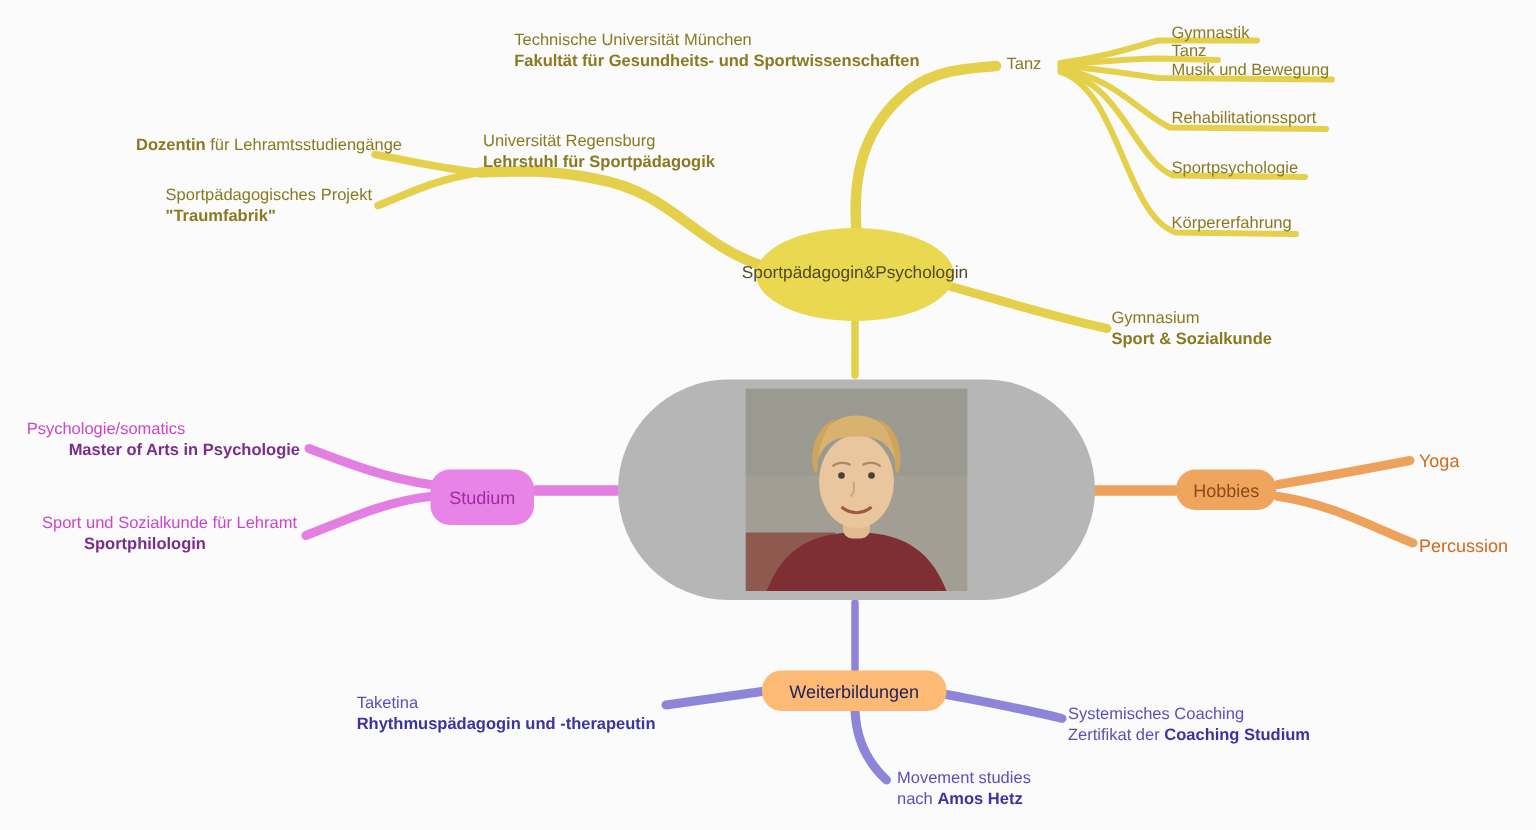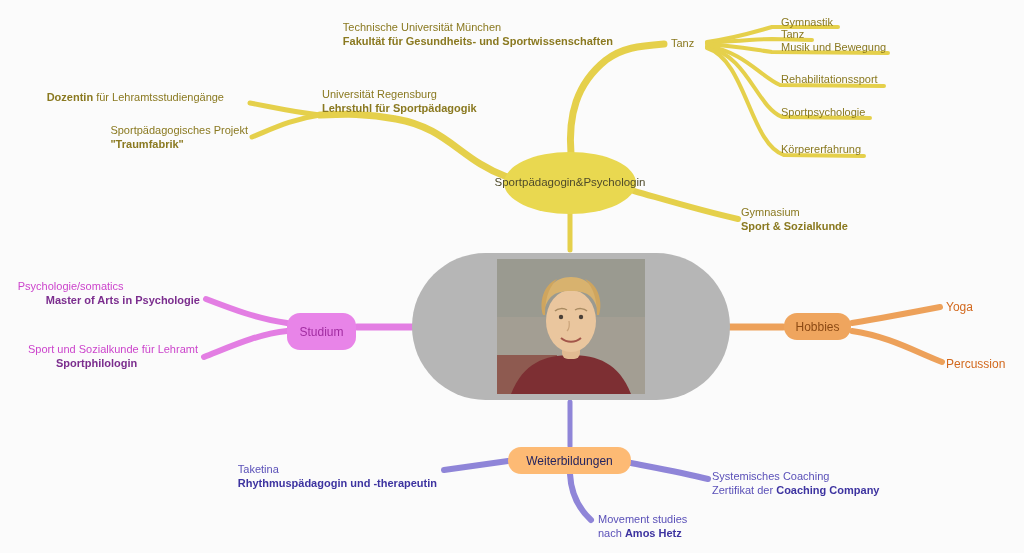--- a/index.html
+++ b/index.html
@@ -56,21 +56,21 @@
   
   .lbl-tum        { right:411px; top:21px; }
   .lbl-lehre      { left:671px; top:37px; }
   .lbl-li0 { left:781px; top:16px; }
   .lbl-li1 { left:781px; top:28px; }
   .lbl-li2 { left:781px; top:41px; }
   .lbl-li3 { left:781px; top:73px; }
   .lbl-li4 { left:781px; top:106px; }
   .lbl-li5 { left:781px; top:143px; }
   .lbl-regensburg { left:322px; top:88px; }
-  .lbl-dozentin   { right:800px; top:91px; }
+  .lbl-dozentin   { right:756px; top:91px; }
   .lbl-projekt    { right:776px; top:124px; }
   .lbl-gymnasium  { left:741px; top:206px; }
 
   
   .lbl-psych   { right:824px; top:280px; }
   .lbl-lehramt { right:826px; top:343px; }
 
   
   .lbl-yoga       { left:946px; top:301px; }
   .lbl-percussion { left:946px; top:358px; }
@@ -191,18 +191,18 @@
 
 <div class="label c-hobby lbl-yoga"><span>Yoga</span></div>
 <div class="label c-hobby lbl-percussion"><span>Percussion</span></div>
 
 <div class="label c-weiter t-right lbl-taketina">
   <div>Taketina</div>
   <div class="b">Rhythmuspädagogin und -therapeutin</div>
 </div>
 <div class="label c-weiter lbl-coaching">
   <div>Systemisches Coaching</div>
-  <div><span>Zertifikat der </span><span class="b">Coaching Company</span></div>
+  <div><span>Zertifikat der </span><span class="b">Coaching Studium</span></div>
 </div>
 <div class="label c-weiter lbl-movement">
   <div>Movement studies</div>
   <div><span>nach </span><span class="b">Amos Hetz</span></div>
 </div>
 
 </body></html>

